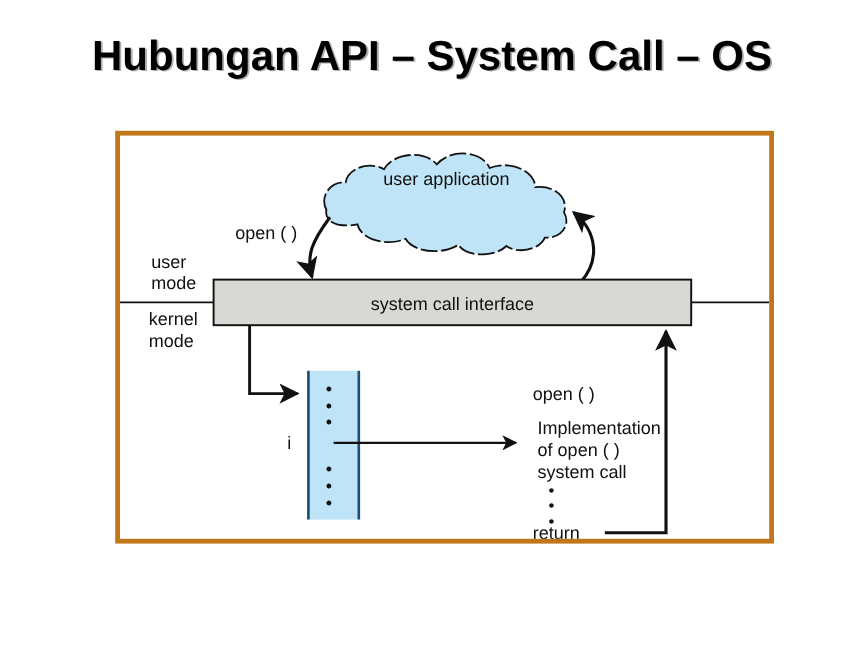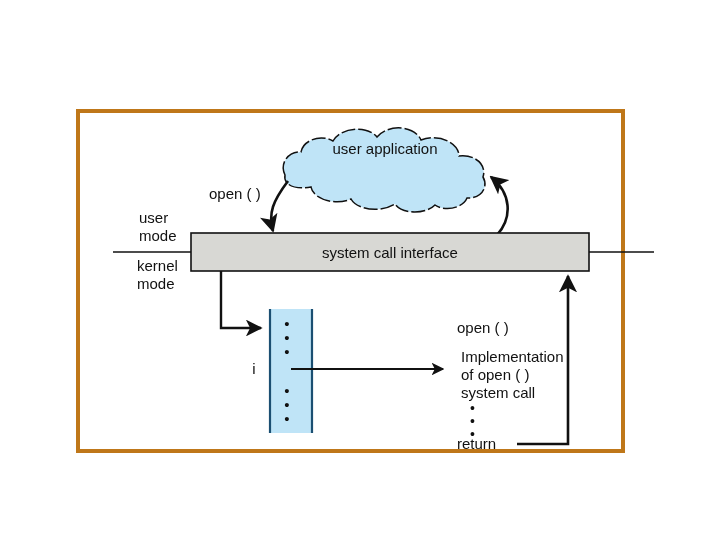--- a/index.html
+++ b/index.html
@@ -28,44 +28,44 @@
     font-family: "Liberation Sans", sans-serif;
     font-size: 35px;
     font-weight: bold;
     color: #000000;
     letter-spacing: 0px;
     text-shadow: 1.5px 1.5px 0 rgba(160,160,160,0.85);
     white-space: nowrap;
   }
   #diagram-frame {
     position: absolute;
-    left: 76px;
+    left: 96px;
     top: 109px;
     width: 549px;
     height: 344px;
     box-sizing: border-box;
     border: 4px solid #bf7719;
     background: #ffffff;
-    padding-left: 33px;
   }
   #diagram-svg {
     display: block;
     width: 541px;
     height: 336px;
   }
   .fig-text {
     font-family: "Liberation Sans", sans-serif;
     fill: #111111;
   }
 </style>
 </head>
 <body>
 
 <div id="slide">
 
+  <div id="slide-title">Hubungan API – System Call – OS</div>
 
   <div id="diagram-frame">
     <svg id="diagram-svg" viewBox="0 0 541 336" xmlns="http://www.w3.org/2000/svg">
 
       <defs>
         <marker id="arrow-head" viewBox="0 0 10 10" refX="9" refY="5" markerWidth="7" markerHeight="7" orient="auto-start-reverse">
           <path d="M 0 0 L 10 5 L 0 10 L 2.5 5 z" fill="#111111"></path>
         </marker>
       </defs>
 

